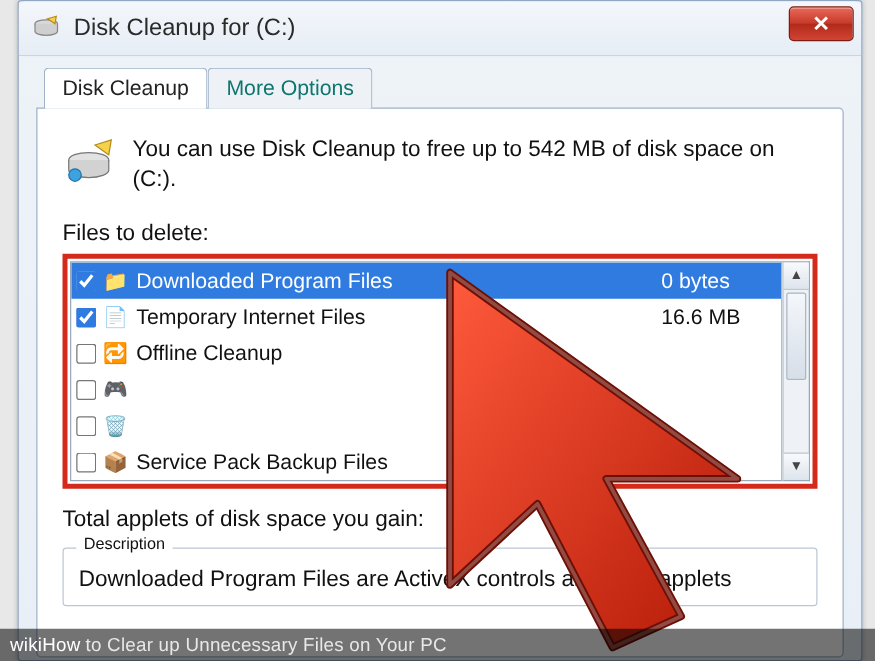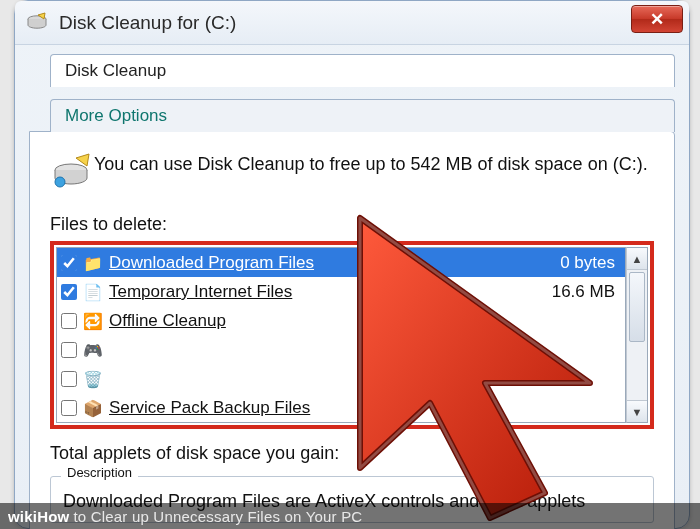--- a/index.html
+++ b/index.html
@@ -12,21 +12,21 @@
     overflow: hidden;
     position: relative;
   }
   .window {
     position: absolute;
     left: 14px; top: 0;
     width: 676px;
     height: 529px;
     background: linear-gradient(#eef3f8, #e9eff6);
     border: 1px solid #8fa7c4;
-    border-radius: 14px;
+    border-radius: 3px;
     box-shadow: 0 0 4px rgba(0,0,0,0.2);
   }
   .titlebar {
     height: 44px;
     display: flex;
     align-items: center;
     padding: 0 10px;
     background: linear-gradient(#f4f7fb, #e6edf5);
     border-bottom: 1px solid #c8d4e2;
     border-radius: 6px 6px 0 0;
@@ -46,23 +46,22 @@
     border-radius: 4px;
     color: #fff; font-weight: bold; font-size: 17px;
     display: flex; align-items: center; justify-content: center;
     box-shadow: inset 0 1px 0 rgba(255,255,255,0.4);
     cursor: pointer;
   }
   .client {
     padding: 8px 14px 0 14px;
   }
   .tabs {
-    display: flex; gap: 12px;
-    margin-left: 21px;
-    flex-direction: column;
+    display: flex; gap: 0;
+    margin-left: 6px;
   }
   .tab {
     padding: 6px 14px 6px 14px;
     border: 1px solid #9fb2c9;
     background: #f5f8fc;
     border-bottom: none;
     border-radius: 4px 4px 0 0;
     font-size: 17px;
     color: #222;
     cursor: pointer;
@@ -78,22 +77,23 @@
     color: #0f766e;
   }
   .panel {
     border: 1px solid #9fb2c9;
     background: #fff;
     border-radius: 0 4px 4px 4px;
     padding: 20px 20px 10px 20px;
     min-height: 440px;
   }
   .intro {
-    display: flex; gap: 2px;
+    display: flex; gap: 14px;
     margin-bottom: 20px;
+    align-items: center;
   }
   .intro .big-icon {
     width: 42px; height: 42px; flex: 0 0 42px;
     display: flex; align-items: flex-start; justify-content: center;
     font-size: 32px;
   }
   .intro p { font-size: 18px; line-height: 1.35; color: #111; }
   .section-label {
     font-size: 18px; color: #111; margin-bottom: 6px;
   }
@@ -122,22 +122,22 @@
   }
   .row.selected {
     background: #2f7be0;
     color: #fff;
   }
   .row input[type=checkbox] {
     width: 16px; height: 16px;
     accent-color: #2f7be0;
   }
   .row .ficon { width: 20px; text-align: center; font-size: 16px; }
-  .row .name { flex: 1; white-space: nowrap; overflow: hidden; text-decoration: underline; }
-  .row .size { width: 90px; text-align: right; padding-right: 4px; }
+  .row .name { flex: 1; white-space: nowrap; overflow: hidden; }
+  .row .size { width: 90px; text-align: left; padding-right: 4px; }
   .scrollbar {
     width: 22px;
     border: 1px solid #9aa9ba;
     border-left: 1px solid #c0c8d2;
     background: #eef1f5;
     display: flex; flex-direction: column;
   }
   .scrollbtn {
     height: 22px; background: linear-gradient(#f8fafd,#dde4ec);
     border-bottom: 1px solid #c0c8d2;
@@ -176,21 +176,21 @@
     position: absolute;
     left: 0; right: 0; bottom: 0;
     height: 26px;
     background: rgba(0,0,0,0.55);
     color: #e8e8e8;
     font-size: 15px;
     display: flex; align-items: center;
     padding-left: 8px;
     letter-spacing: 0.2px;
   }
-  .watermark .wb { font-weight: bold; color:#fff; margin-right:4px; }
+  .watermark .wb { font-weight: normal; color:#fff; margin-right:4px; }
 </style>
 </head>
 <body>
 
 <div class="window">
 
   <div class="titlebar">
     <span class="disk-icon">
       <svg width="24" height="24" viewBox="0 0 24 24">
         <ellipse cx="12" cy="8" rx="9" ry="3.2" fill="#d9d9d9" stroke="#888"></ellipse>

